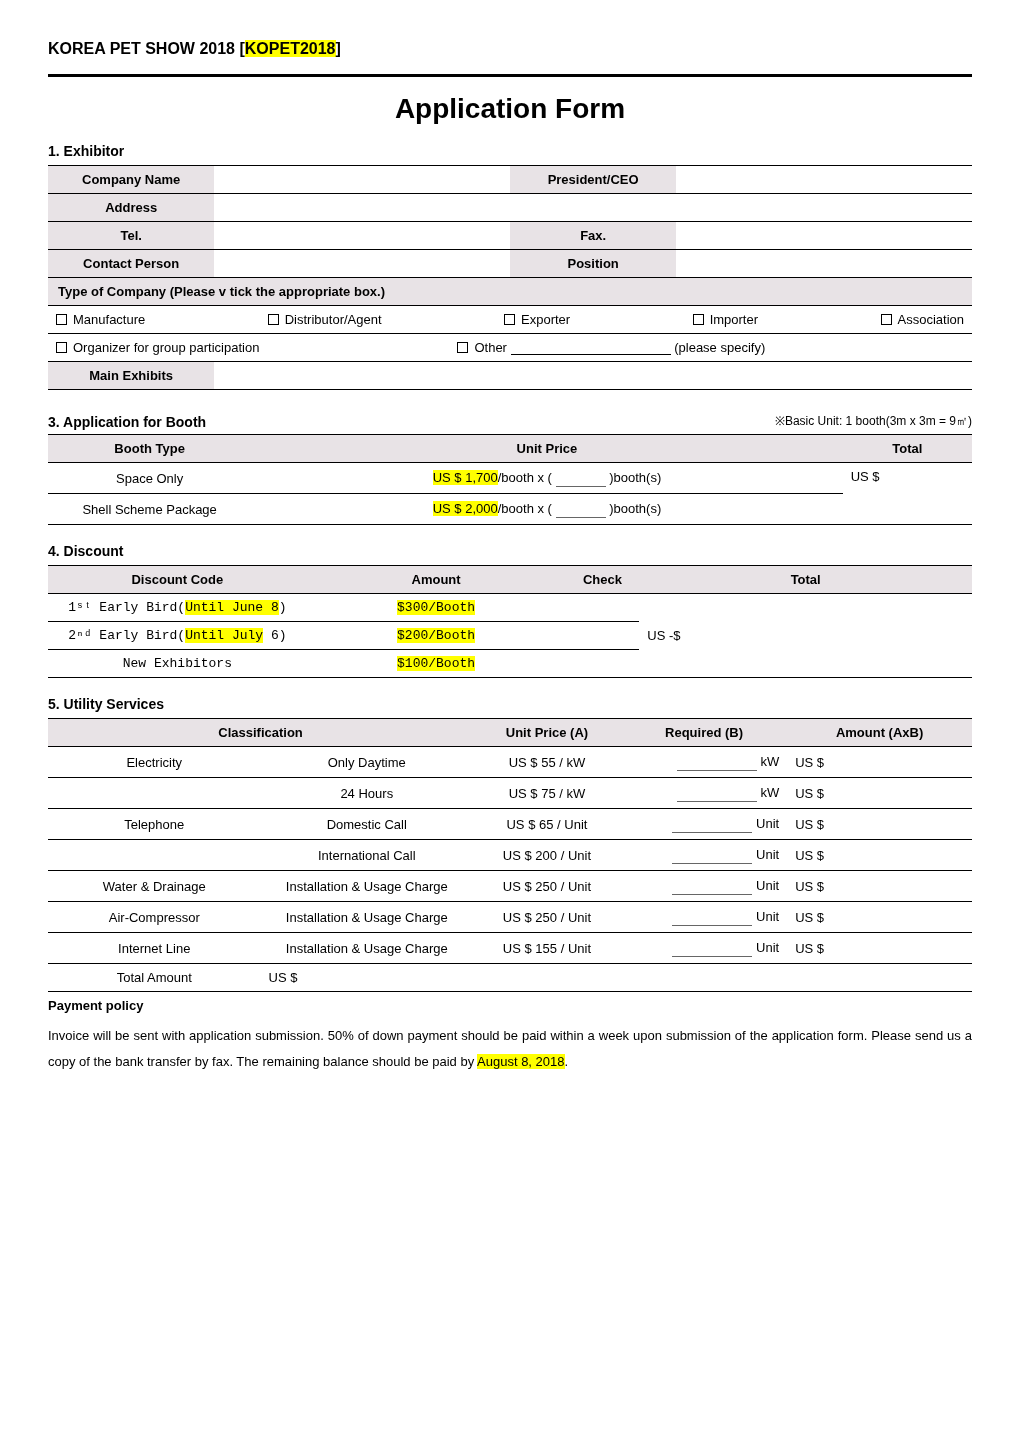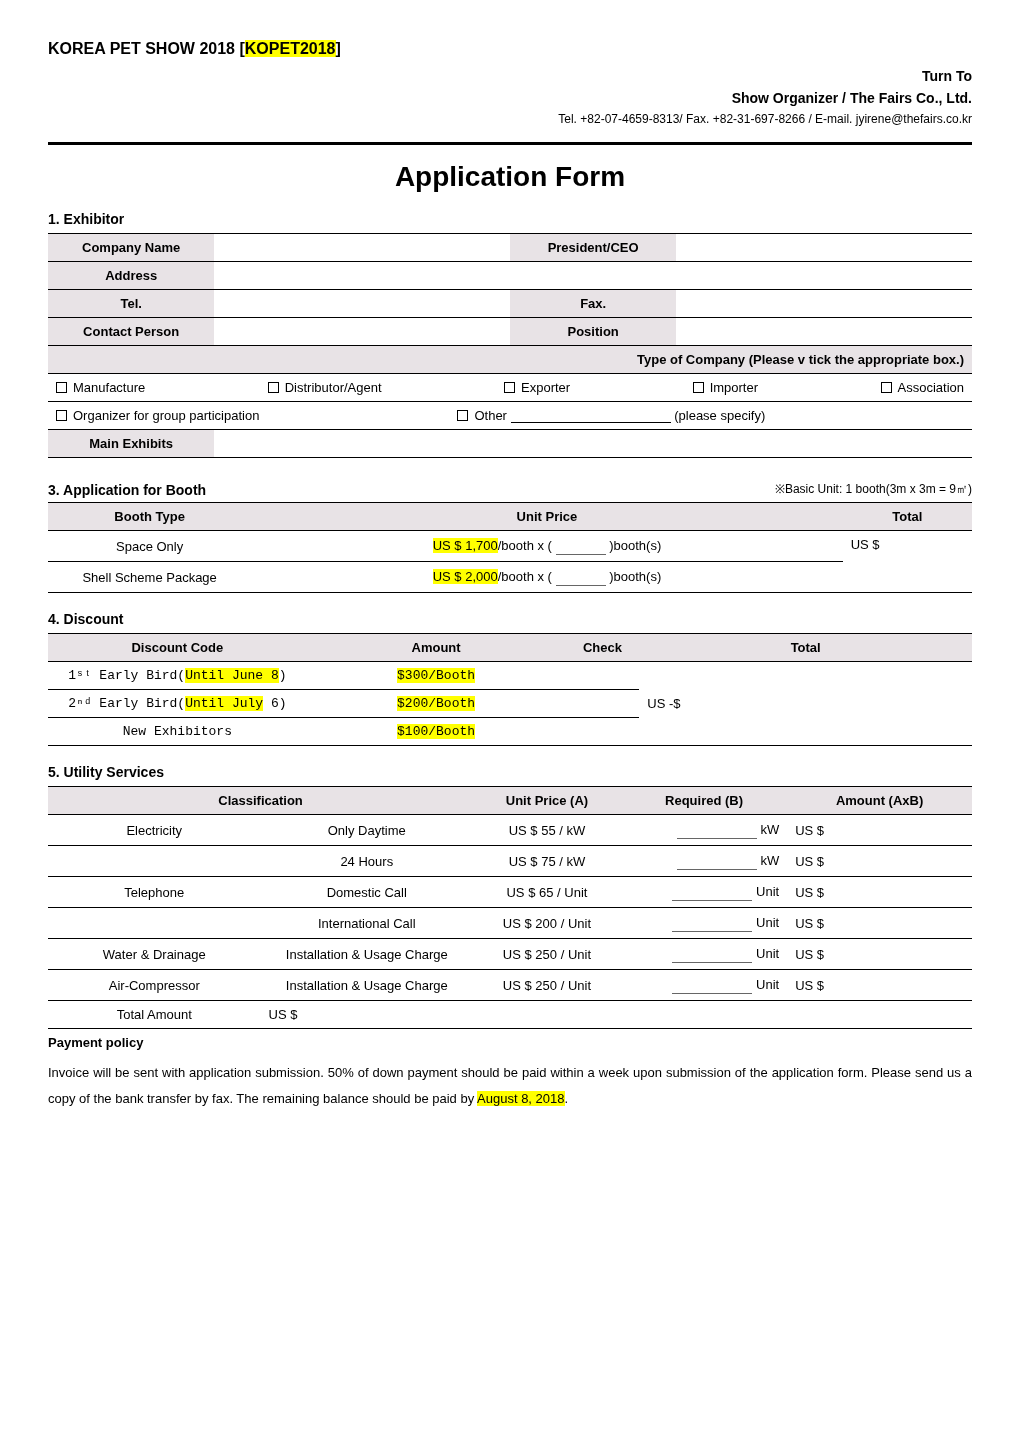--- a/index.html
+++ b/index.html
@@ -57,25 +57,20 @@
   }
   input.wide { width: 80px; }
 </style>
 </head>
 <body>
 
 <div>
   <span class="header-title">
     <span>KOREA PET SHOW 2018 [</span><span class="hl">KOPET2018</span><span>]</span>
   </span>
-  <div class="turn-to-block">
-    <div class="turn-to">Turn To</div>
-    <div class="organizer">Show Organizer / The Fairs Co., Ltd.</div>
-    <div class="contact-line">Tel. +82-07-4659-8313/ Fax. +82-31-697-8266 / E-mail. jyirene@thefairs.co.kr</div>
-  </div>
 </div>
 
 <hr class="hr-thick">
 
 <div class="form-title">Application Form</div>
 
 <div class="section-h">1. Exhibitor</div>
 <table class="tbl">
   <tbody>
       <tr>
@@ -94,21 +89,21 @@
     <td class="label">Fax.</td>
     <td></td>
   </tr>
   <tr>
     <td class="label">Contact Person</td>
     <td class="vdiv-r"></td>
     <td class="label">Position</td>
     <td></td>
   </tr>
   <tr>
-    <td class="label left" colspan="4" style="text-align:right;padding-left:10px;">Type of Company (Please v tick the appropriate box.)</td>
+    <td class="label left" colspan="4" style="text-align:left;padding-left:10px;">Type of Company (Please v tick the appropriate box.)</td>
   </tr>
   <tr class="checkbox-row">
     <td colspan="4">
       <div style="display:flex;justify-content:space-between;">
         <span><span class="cb"></span><span>Manufacture</span></span>
         <span><span class="cb"></span><span>Distributor/Agent</span></span>
         <span><span class="cb"></span><span>Exporter</span></span>
         <span><span class="cb"></span><span>Importer</span></span>
         <span><span class="cb"></span><span>Association</span></span>
       </div>
@@ -242,20 +237,27 @@
         <td class="right vdiv-r"><input class="qty wide" style=""> Unit</td>
         <td class="left">US $</td>
       </tr>
       <tr>
         <td class="center vdiv-r" style="width:23%">Air-Compressor</td>
         <td class="center vdiv-r" style="width:23%">Installation &amp; Usage Charge</td>
         <td class="center vdiv-r">US $ 250 / Unit</td>
         <td class="right vdiv-r"><input class="qty wide" style=""> Unit</td>
         <td class="left">US $</td>
       </tr>
+      <tr>
+        <td class="center vdiv-r" style="width:23%">Internet Line</td>
+        <td class="center vdiv-r" style="width:23%">Installation &amp; Usage Charge</td>
+        <td class="center vdiv-r">US $ 155 / Unit</td>
+        <td class="right vdiv-r"><input class="qty wide" style=""> Unit</td>
+        <td class="left">US $</td>
+      </tr>
     </tbody>
   <tbody>
       <tr>
     <td class="center vdiv-r">Total Amount</td>
     <td colspan="4" class="left"><span>US $</span></td>
   </tr>
 </tbody>
   </table>
 
 <div class="payment-h">Payment policy</div>

